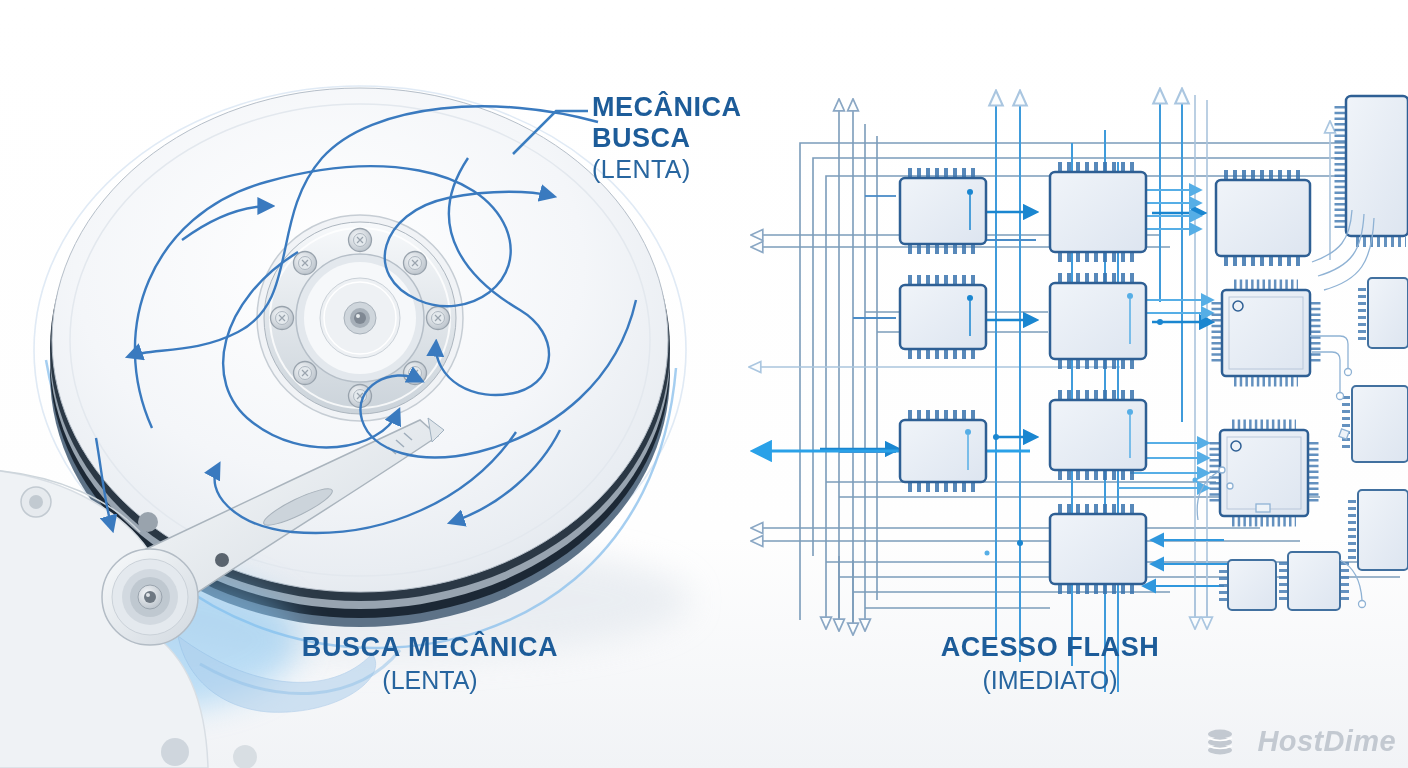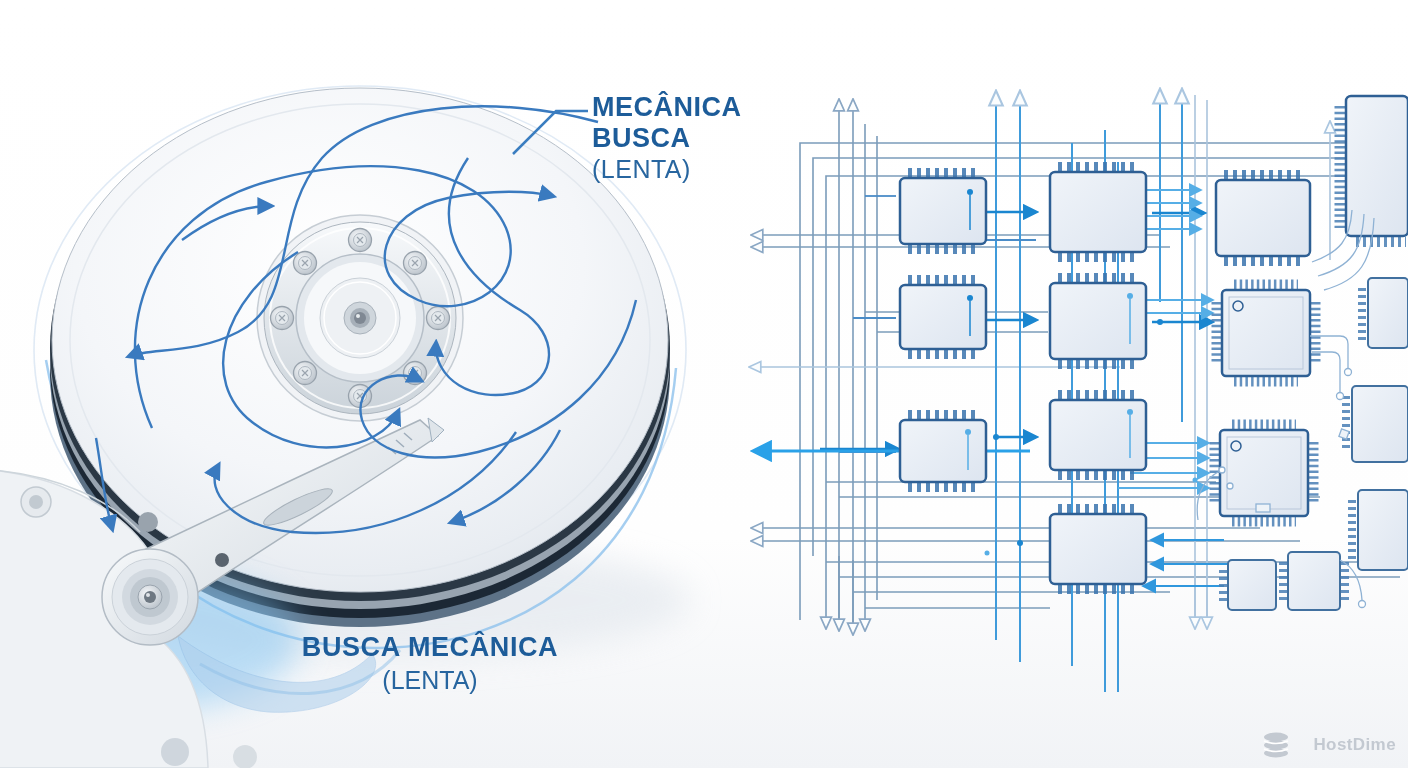--- a/index.html
+++ b/index.html
@@ -19,21 +19,21 @@
   .callout-label .paren{font-weight:400;font-size:25px;color:#27659f;}
   .caption{
     position:absolute;text-align:center;color:#1d5c99;
   }
   .caption .cap-title{font-size:27px;font-weight:bold;letter-spacing:.6px;}
   .caption .cap-sub{font-size:25px;font-weight:400;color:#27659f;margin-top:3px;}
   #caption-left{left:280px;top:632px;width:300px;}
   #caption-right{left:900px;top:632px;width:300px;}
   .brand{
     position:absolute;right:12px;bottom:10px;display:flex;align-items:center;gap:22px;
-    color:#c3c9d1;font-size:17px;font-weight:bold;letter-spacing:.4px;
+    color:#c3c9d1;font-size:29px;font-weight:bold;letter-spacing:.4px;font-style:italic;
   }
 </style>
 </head>
 <body>
 
 <div class="stage">
 
   <svg id="hdd-svg" class="illus" width="740" height="768" viewBox="0 0 740 768">
     <defs>
       <radialGradient id="platG" cx="45%" cy="35%" r="75%">
@@ -412,20 +412,24 @@
     <div>MECÂNICA</div>
     <div>BUSCA</div>
     <div class="paren">(LENTA)</div>
   </div>
 
   <div id="caption-left" class="caption">
     <div class="cap-title">BUSCA MECÂNICA</div>
     <div class="cap-sub">(LENTA)</div>
   </div>
 
+  <div id="caption-right" class="caption">
+    <div class="cap-title">ACESSO FLASH</div>
+    <div class="cap-sub">(IMEDIATO)</div>
+  </div>
 
   <div class="brand">
     <svg width="30" height="26" viewBox="0 0 30 26">
       <ellipse cx="15" cy="5" rx="12" ry="4.4" fill="#c3c9d1"></ellipse>
       <ellipse cx="15" cy="13" rx="12" ry="4.4" fill="#c3c9d1"></ellipse>
       <ellipse cx="15" cy="21" rx="12" ry="4.4" fill="#c3c9d1"></ellipse>
       <path d="M3,9 Q15,14 27,9" stroke="#ffffff" stroke-width="1.6" fill="none"></path>
       <path d="M3,17 Q15,22 27,17" stroke="#ffffff" stroke-width="1.6" fill="none"></path>
     </svg>
     <span>HostDime</span>

